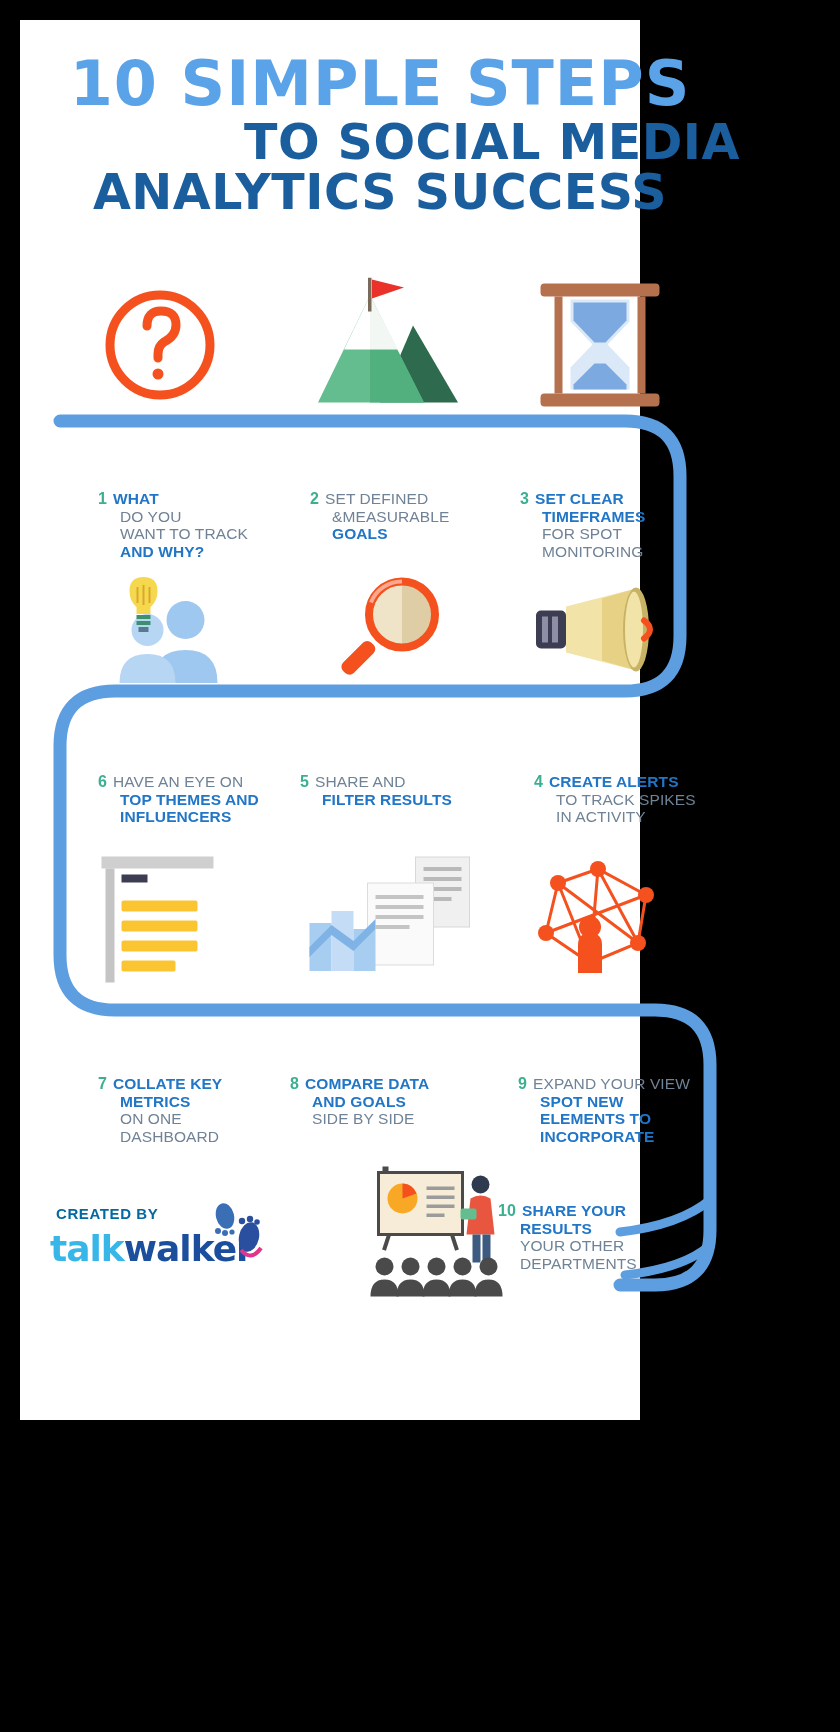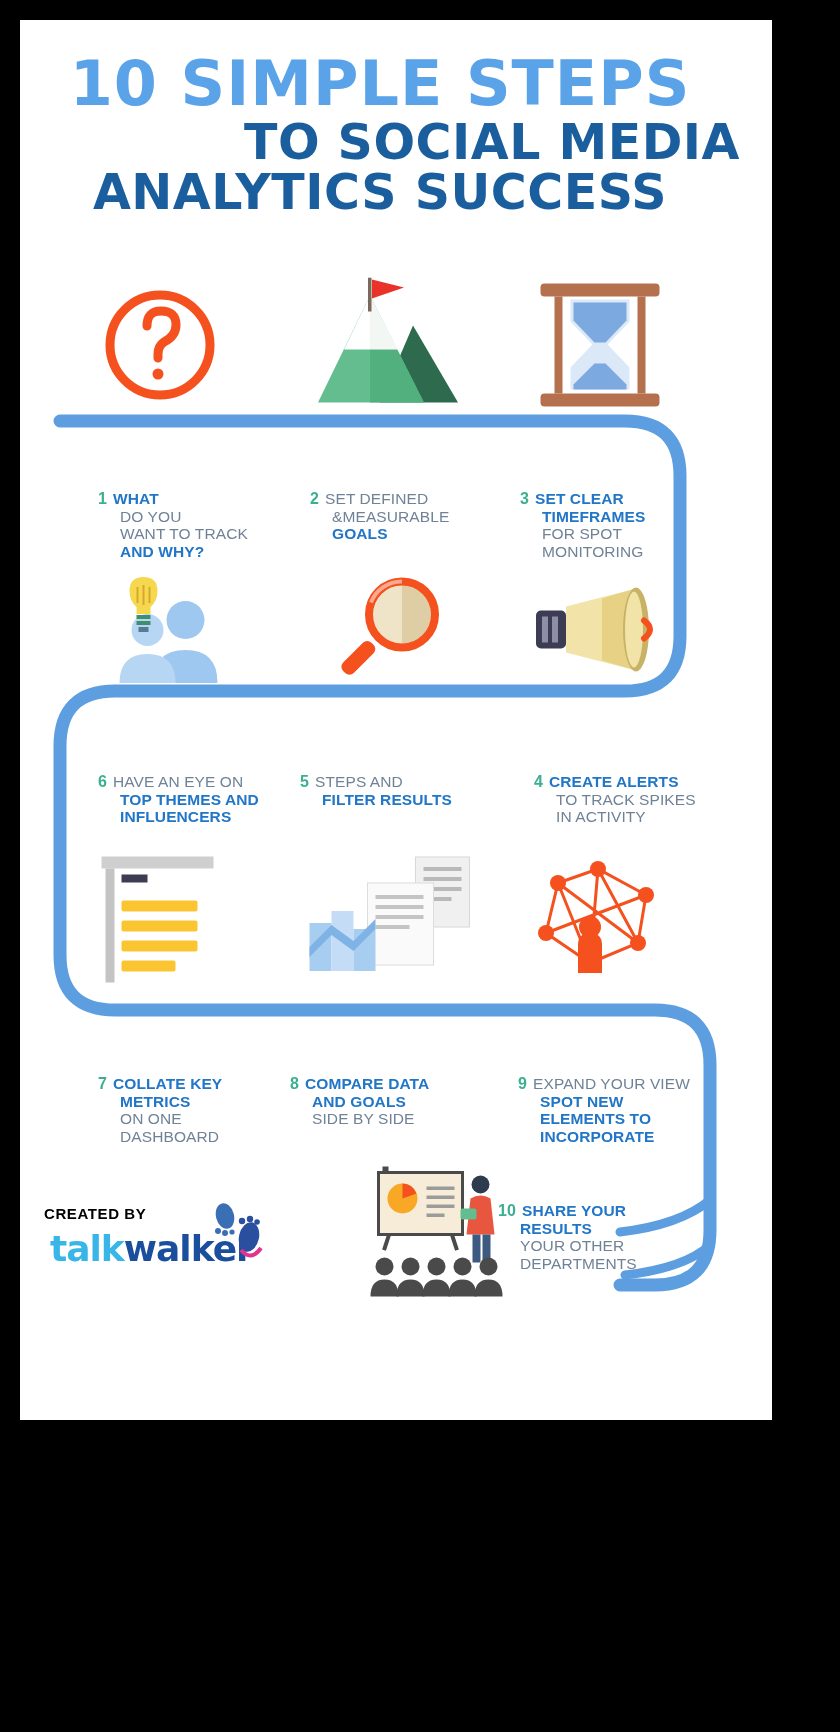--- a/index.html
+++ b/index.html
@@ -3,21 +3,21 @@
 <meta charset="utf-8">
 <style>
   html,body{margin:0;padding:0;}
   body{
     width:840px;height:1732px;background:#000;
     font-family:"Liberation Sans",sans-serif;
     overflow:hidden;
   }
   .page{
     position:absolute;left:20px;top:20px;
-    width:752px;height:1400px;background:#ffffff;
+    width:620px;height:1400px;background:#ffffff;
   }
 
   
   .title{position:absolute;left:0;top:35px;width:720px;text-align:center;}
   .t-line1{
     font-size:62px;font-weight:bold;color:#5ba3e8;
     letter-spacing:1px;line-height:0.95;
     font-family:"DejaVu Sans",sans-serif;
   }
   .t-line2,.t-line3{
@@ -42,22 +42,22 @@
     display:inline-block;vertical-align:top;margin-right:6px;
   }
   .ln{font-size:15.5px;line-height:1.12;letter-spacing:0.1px;}
   .ln.b{font-weight:bold;color:#2176c7;}
   .ln.l{font-weight:normal;color:#6f8296;}
   .hang{padding-left:22px;}
   .headline{white-space:nowrap;}
 
   
   .created{
-    position:absolute;left:24px;top:1185px;
-    font-size:15px;font-weight:bold;color:#000000;letter-spacing:0.6px;
+    position:absolute;left:36px;top:1185px;
+    font-size:15px;font-weight:bold;color:#0369a1;letter-spacing:0.6px;
   }
   .logo{position:absolute;left:30px;top:1208px;}
   .logo-talk{font-size:36px;font-weight:bold;color:#38b6e8;letter-spacing:-1px;font-family:"DejaVu Sans",sans-serif;}
   .logo-walker{font-size:36px;font-weight:bold;color:#1b4f9e;letter-spacing:-1px;font-family:"DejaVu Sans",sans-serif;}
 </style>
 </head>
 <body>
 
 <div class="page">
 
@@ -170,21 +170,21 @@
     </div>
   </div>
 
   <div class="textrow" style="top:753px;">
     <div class="txtcell" style="left:78px;">
         <div class="ln l headline"><span class="num">6</span><span>HAVE AN EYE ON</span></div>
         <div class="ln b hang">TOP THEMES AND</div>
         <div class="ln b hang">INFLUENCERS</div>
       </div>
     <div class="txtcell" style="left:280px;">
-        <div class="ln l headline"><span class="num">5</span><span>STEPS AND</span></div>
+        <div class="ln l headline"><span class="num">5</span><span>SHARE AND</span></div>
         <div class="ln b hang">FILTER RESULTS</div>
       </div>
     <div class="txtcell" style="left:514px;">
         <div class="ln b headline"><span class="num">4</span><span>CREATE ALERTS</span></div>
         <div class="ln l hang">TO TRACK SPIKES</div>
         <div class="ln l hang">IN ACTIVITY</div>
       </div>
   </div>
 
   <div class="iconrow" style="top:830px;">

